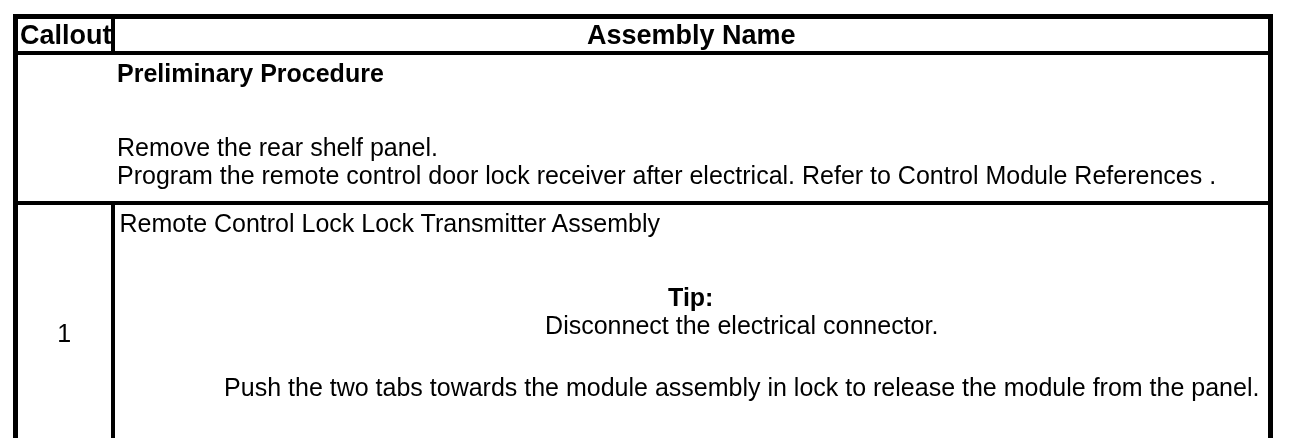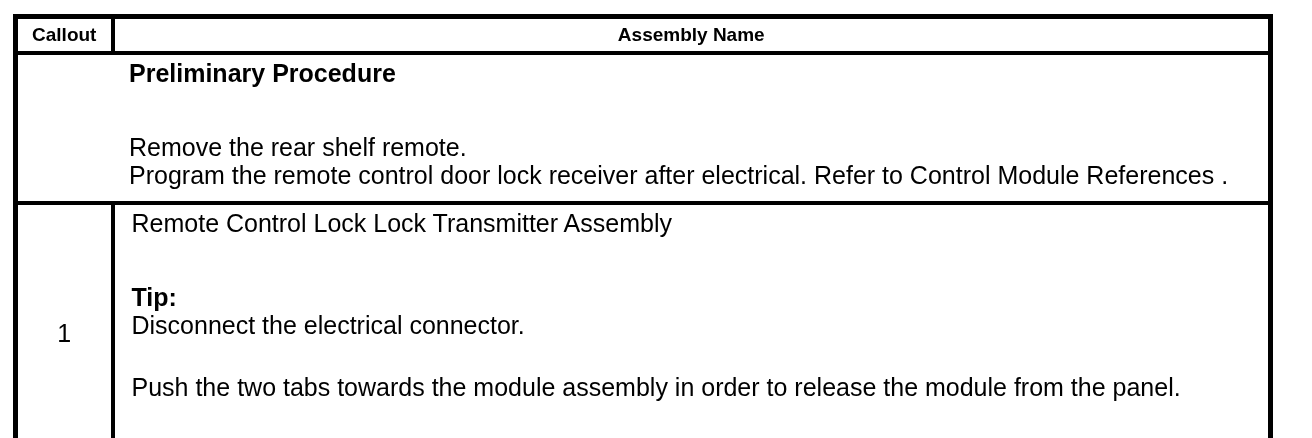--- a/index.html
+++ b/index.html
@@ -34,21 +34,21 @@
   table.callout-table th,
   table.callout-table td {
     border: 4px solid #000000;
     background: #ffffff;
   }
   th.hdr {
     font-weight: bold;
     text-align: center;
     height: 30px;
     padding: 1px 2px;
-    font-size: 19px;
+    font-size: 27px;
     line-height: 28px;
   }
   td.prelim-cell {
     padding: 4px 6px 4px 99px;
     vertical-align: top;
     height: 138px;
   }
   .prelim-title {
     font-weight: bold;
   }
@@ -59,25 +59,27 @@
     vertical-align: middle;
     padding: 0;
   }
   td.component-cell {
     padding: 4px 6px 28px 5px;
     vertical-align: top;
     height: 224px;
   }
   .tip-label {
     font-weight: bold;
+    text-align: center;
   }
   .tip-step {
     margin-left: 102px;
+    text-align: center;
   }
-  .line { white-space: nowrap; margin-left: 12px; }
+  .line { white-space: nowrap; }
 </style>
 </head>
 <body>
 
 <div class="page">
   <table class="callout-table">
     <colgroup>
       <col style="width:97px">
       <col>
     </colgroup>
@@ -85,30 +87,30 @@
       <tr>
         <th class="hdr">Callout</th>
         <th class="hdr">Assembly Name</th>
       </tr>
     </thead>
     <tbody>
       <tr>
         <td class="prelim-cell" colspan="2">
           <div class="prelim-title line">Preliminary Procedure</div>
           <div class="gap-lg"></div>
-          <div class="line">Remove the rear shelf remote.</div>
+          <div class="line">Remove the rear shelf panel.</div>
           <div class="line">Program the remote control door lock receiver after electrical. Refer to Control Module References .</div>
         </td>
       </tr>
       <tr>
         <td class="callout-cell">1</td>
         <td class="component-cell">
           <div class="line">Remote Control Lock Lock Transmitter Assembly</div>
           <div class="gap-lg"></div>
           <div class="tip-label line">Tip:</div>
           <div class="tip-step line">Disconnect the electrical connector.</div>
           <div class="gap-md"></div>
-          <div class="tip-step line">Push the two tabs towards the module assembly in order to release the module from the panel.</div>
+          <div class="tip-step line">Push the two tabs towards the module assembly in lock to release the module from the panel.</div>
         </td>
       </tr>
     </tbody>
   </table>
 </div>
 
 </body></html>

